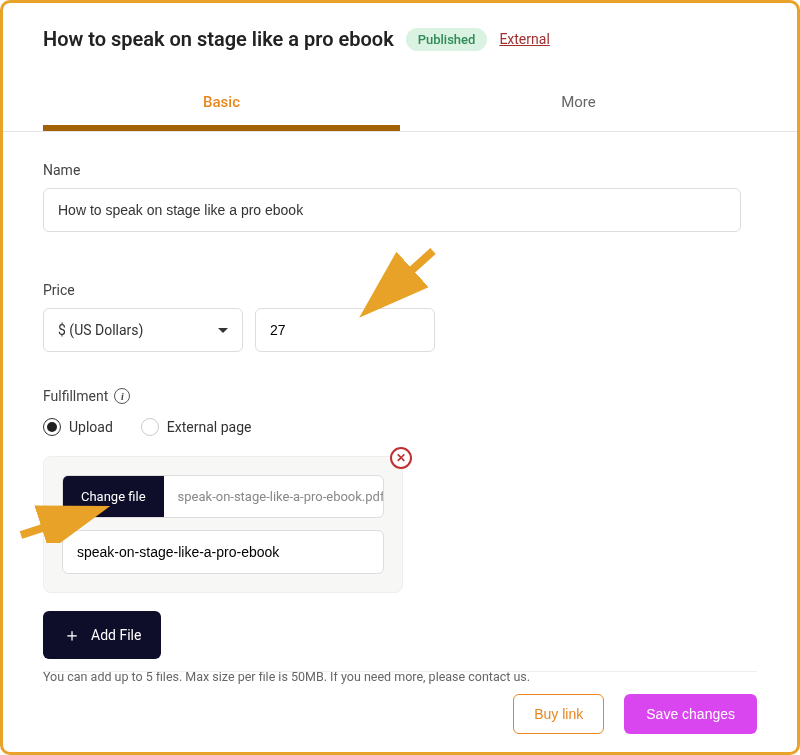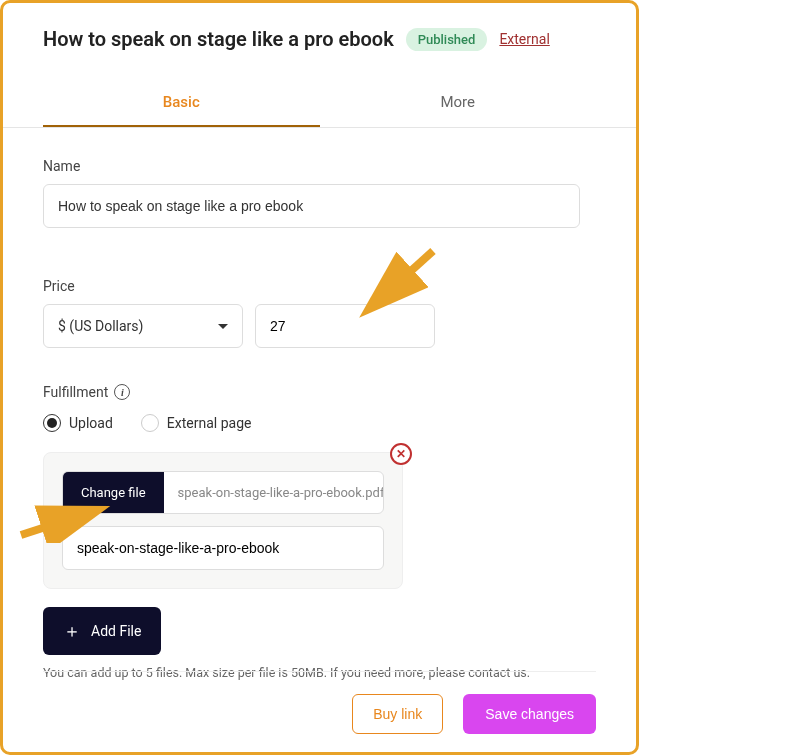--- a/index.html
+++ b/index.html
@@ -2,21 +2,21 @@
 <html><head>
   <meta charset="utf-8">
   <style>
     * { box-sizing: border-box; margin: 0; padding: 0; }
     body {
       font-family: -apple-system, BlinkMacSystemFont, 'Segoe UI', Roboto, sans-serif;
       background: #fff;
       color: #333;
     }
     .frame {
-      width: 639px;
+      width: 800px;
       height: 755px;
       border: 3px solid #e8a227;
       border-radius: 10px;
       background: #fff;
       position: relative;
       overflow: hidden;
     }
     .content {
       padding: 24px 0 0 0;
     }
@@ -56,21 +56,21 @@
       flex: 1;
       text-align: center;
       padding: 14px 0;
       font-size: 15px;
       color: #666;
       cursor: pointer;
       border-bottom: 2px solid transparent;
     }
     .tab.active {
       color: #e8871e;
-      border-bottom: 2px solid #a16207;
+      border-bottom: 6px solid #a16207;
       font-weight: 500;
     }
     .form {
       padding: 30px 56px 0 40px;
     }
     .field-label {
       font-size: 14px;
       color: #444;
       margin-bottom: 10px;
       display: flex;

